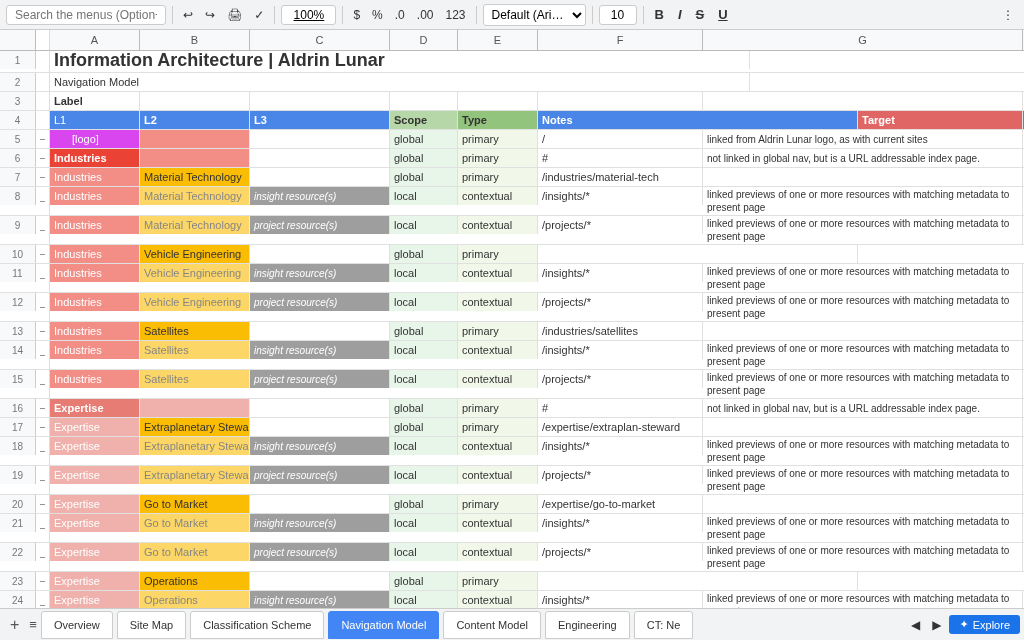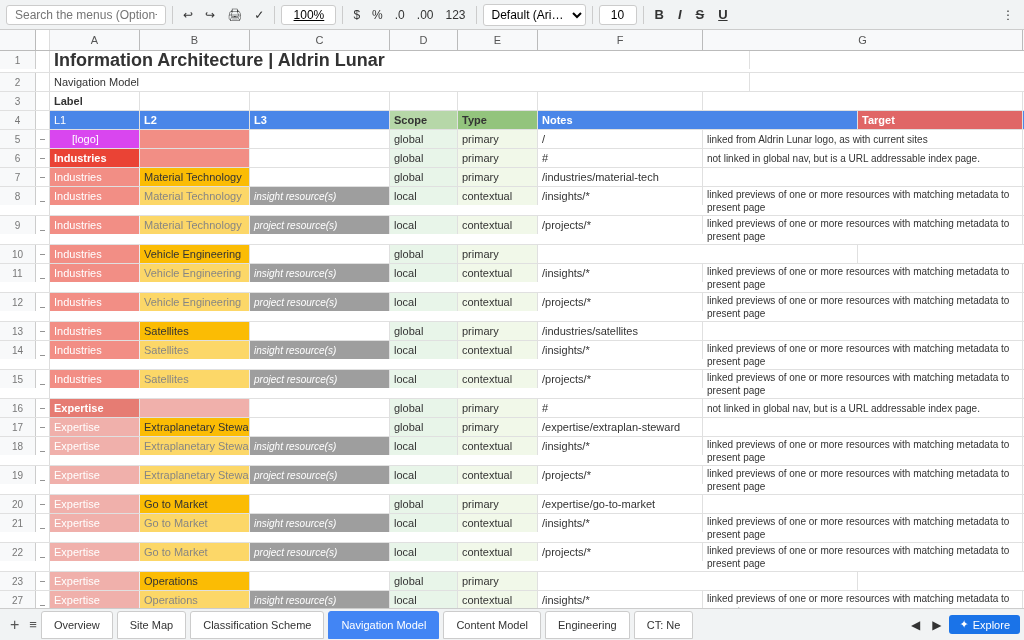--- a/index.html
+++ b/index.html
@@ -564,21 +564,21 @@
             <button class="collapse-btn">–</button>
           </div>
     <div class="cell col-a" style="background:#e67c73;color:#fff;font-weight:normal;opacity:0.6;">Expertise</div>
     <div class="cell col-b" style="background:#fbbc04;color:#333;opacity:1;">Operations</div>
     <div class="cell col-c" style="background:#fff;color:#333;font-style:normal;font-size:11px;"></div>
     <div class="cell col-d" style="background:#e8f5e9;">global</div>
     <div class="cell col-e" style="background:#f1f8e9;">primary</div>
     <div class="cell col-g" style="font-size:10px;white-space:normal;line-height:1.3;height:auto;min-height:18px;overflow:hidden;"></div>
   </div>
         <div class="sheet-row">
-    <div class="row-num">27</div>
+    <div class="row-num">24</div>
     <div class="left-margin">
             <button class="collapse-btn">–</button>
           </div>
     <div class="cell col-a" style="background:#e67c73;color:#fff;font-weight:normal;opacity:0.6;">Expertise</div>
     <div class="cell col-b" style="background:#fbbc04;color:#333;opacity:0.6;">Operations</div>
     <div class="cell col-c" style="background:#9e9e9e;color:#fff;font-style:italic;font-size:10px;">insight resource(s)</div>
     <div class="cell col-d" style="background:#e8f5e9;">local</div>
     <div class="cell col-e" style="background:#f1f8e9;">contextual</div>
     <div class="cell col-f">/insights/*</div>
     <div class="cell col-g" style="font-size:10px;white-space:normal;line-height:1.3;height:auto;min-height:18px;overflow:hidden;">linked previews of one or more resources with matching metadata to present page</div>

